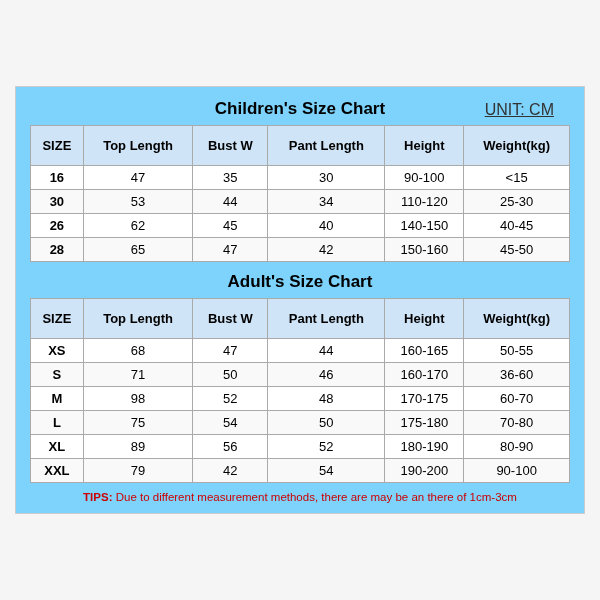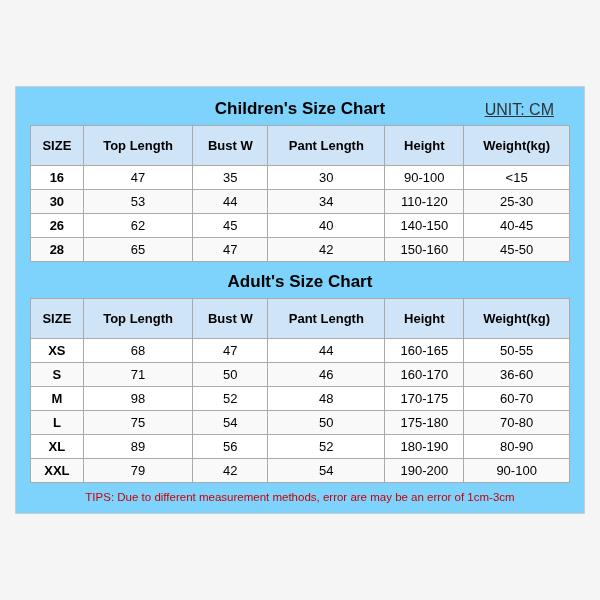--- a/index.html
+++ b/index.html
@@ -78,21 +78,21 @@
       font-weight: bold;
       text-align: center;
     }
     .tips-row {
       margin-top: 8px;
       font-size: 11.5px;
       color: #cc0000;
       text-align: center;
     }
     .tips-label {
-      font-weight: normal;
+      font-weight: bold;
     }
   </style>
 </head>
 <body>
 
 <div class="chart-container">
 
   <div class="section-title-row">
     <span class="section-title">Children's Size Chart</span>
     <span class="unit-label">UNIT: CM</span>
@@ -207,16 +207,16 @@
             <td>42</td>
             <td>54</td>
             <td>190-200</td>
             <td>90-100</td>
           </tr>
         </tbody>
     </table>
   </div>
 
   <div class="tips-row">
-    <span class="tips-label">TIPS:</span><span> Due to different measurement methods, error are may be an error of 1cm-3cm</span>
+    <span class="tips-label">TIPS:</span><span> Due to different measurement methods, there are may be an there of 1cm-3cm</span>
   </div>
 
 </div>
 
 </body></html>

